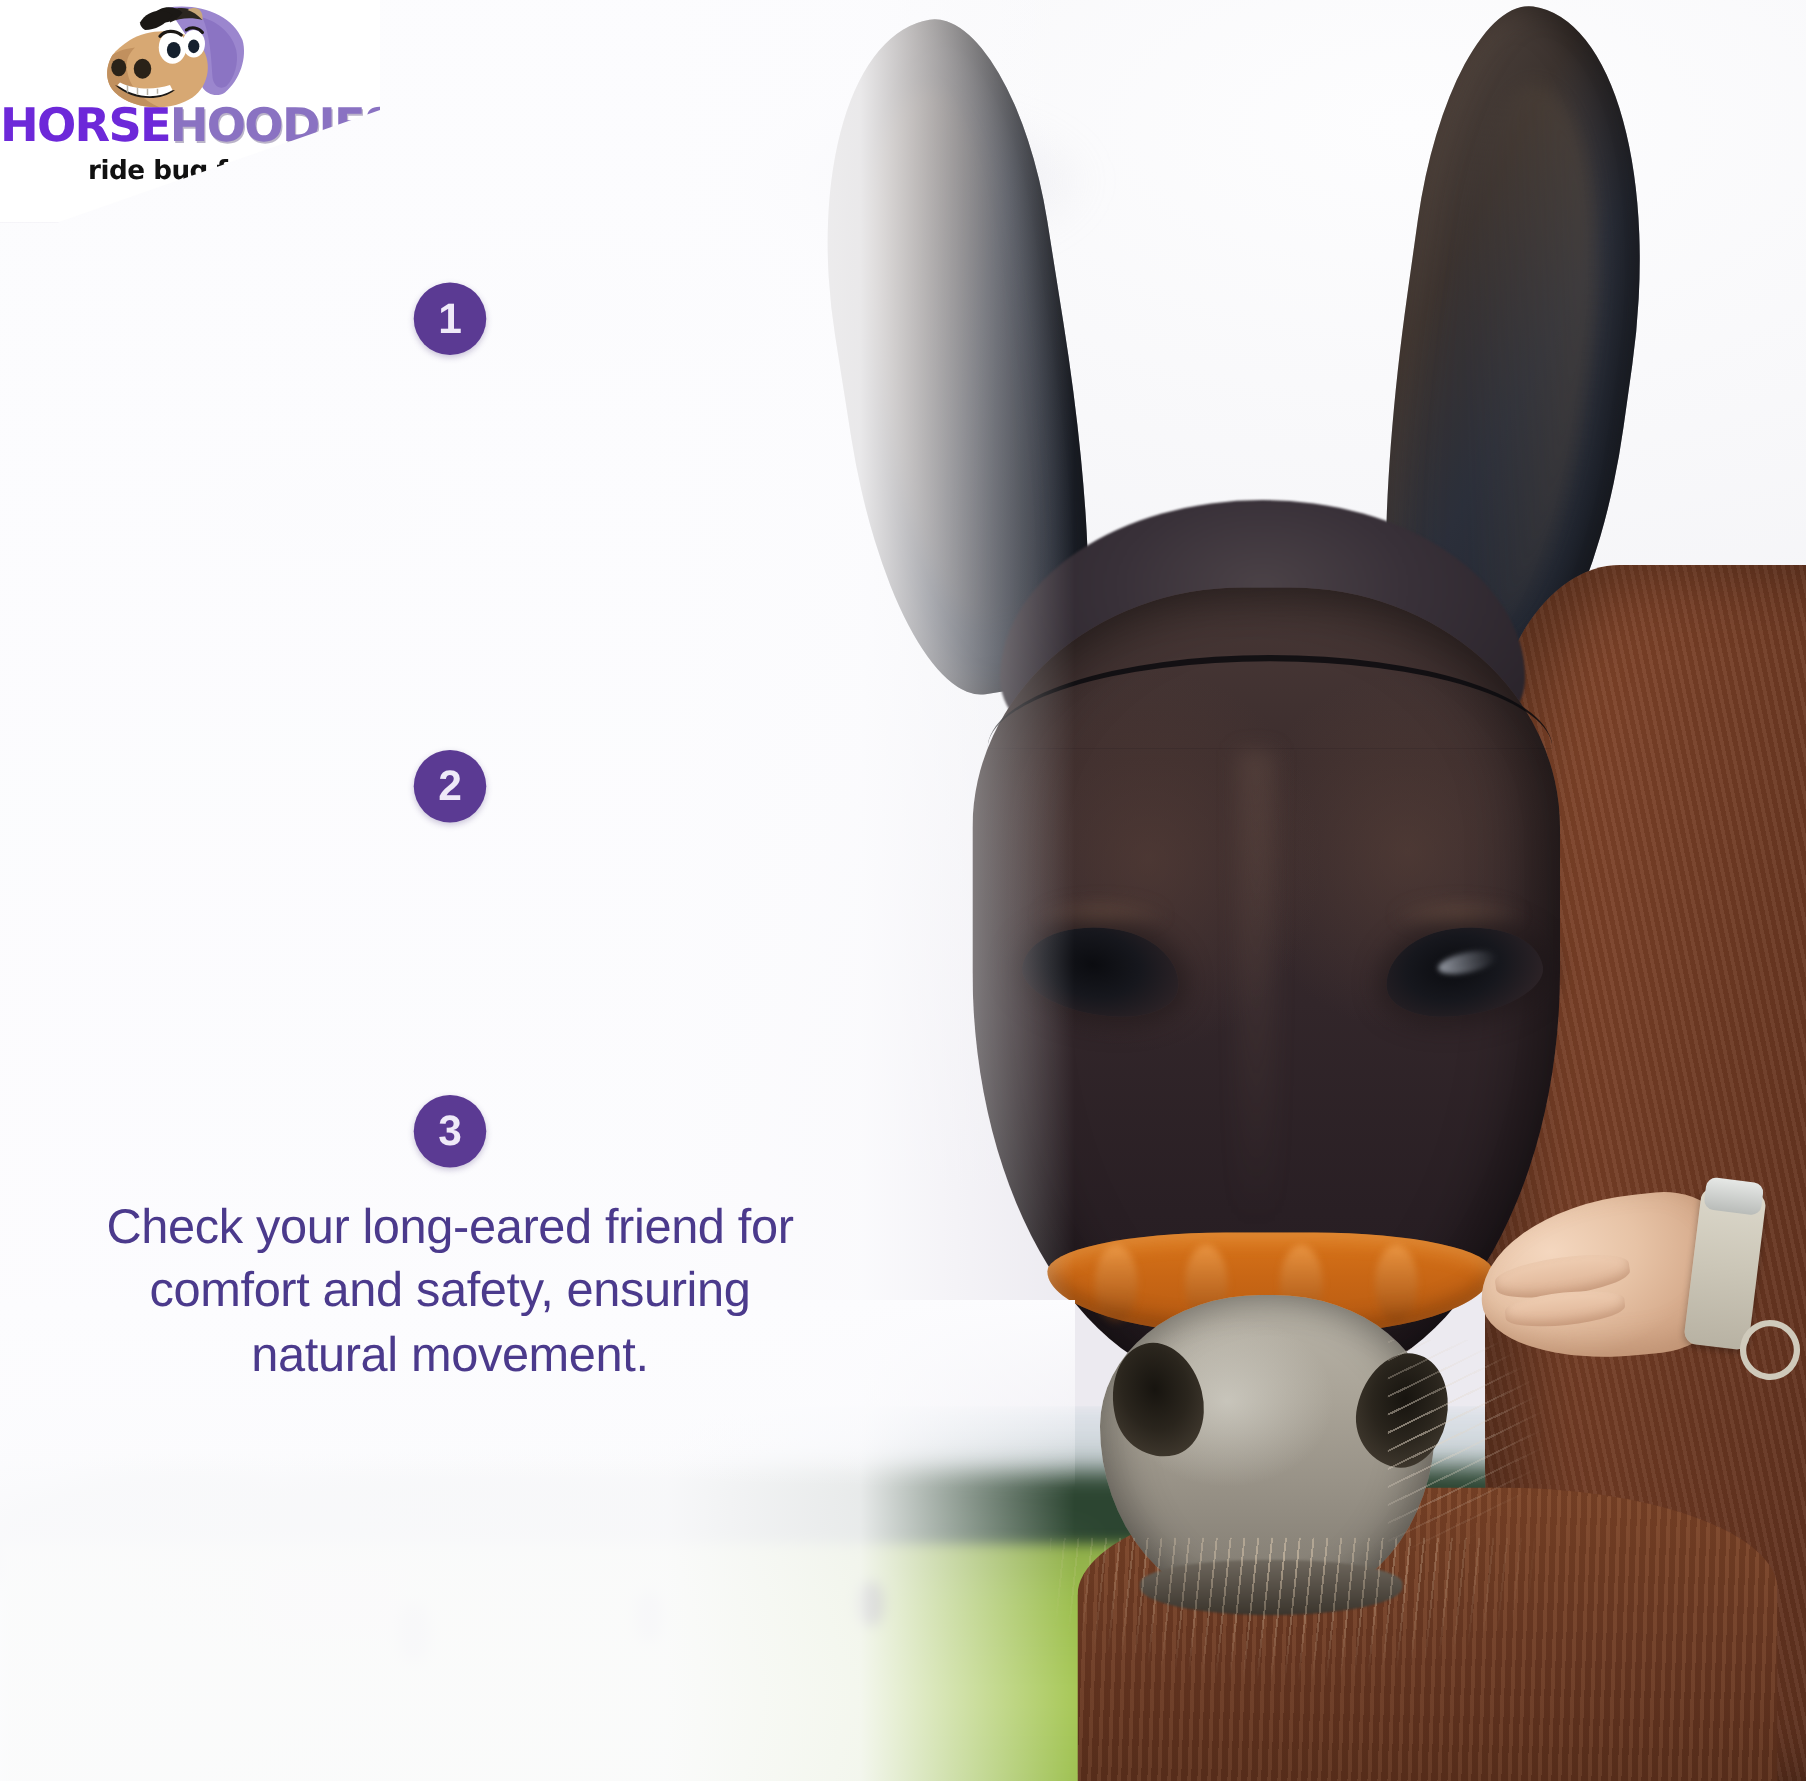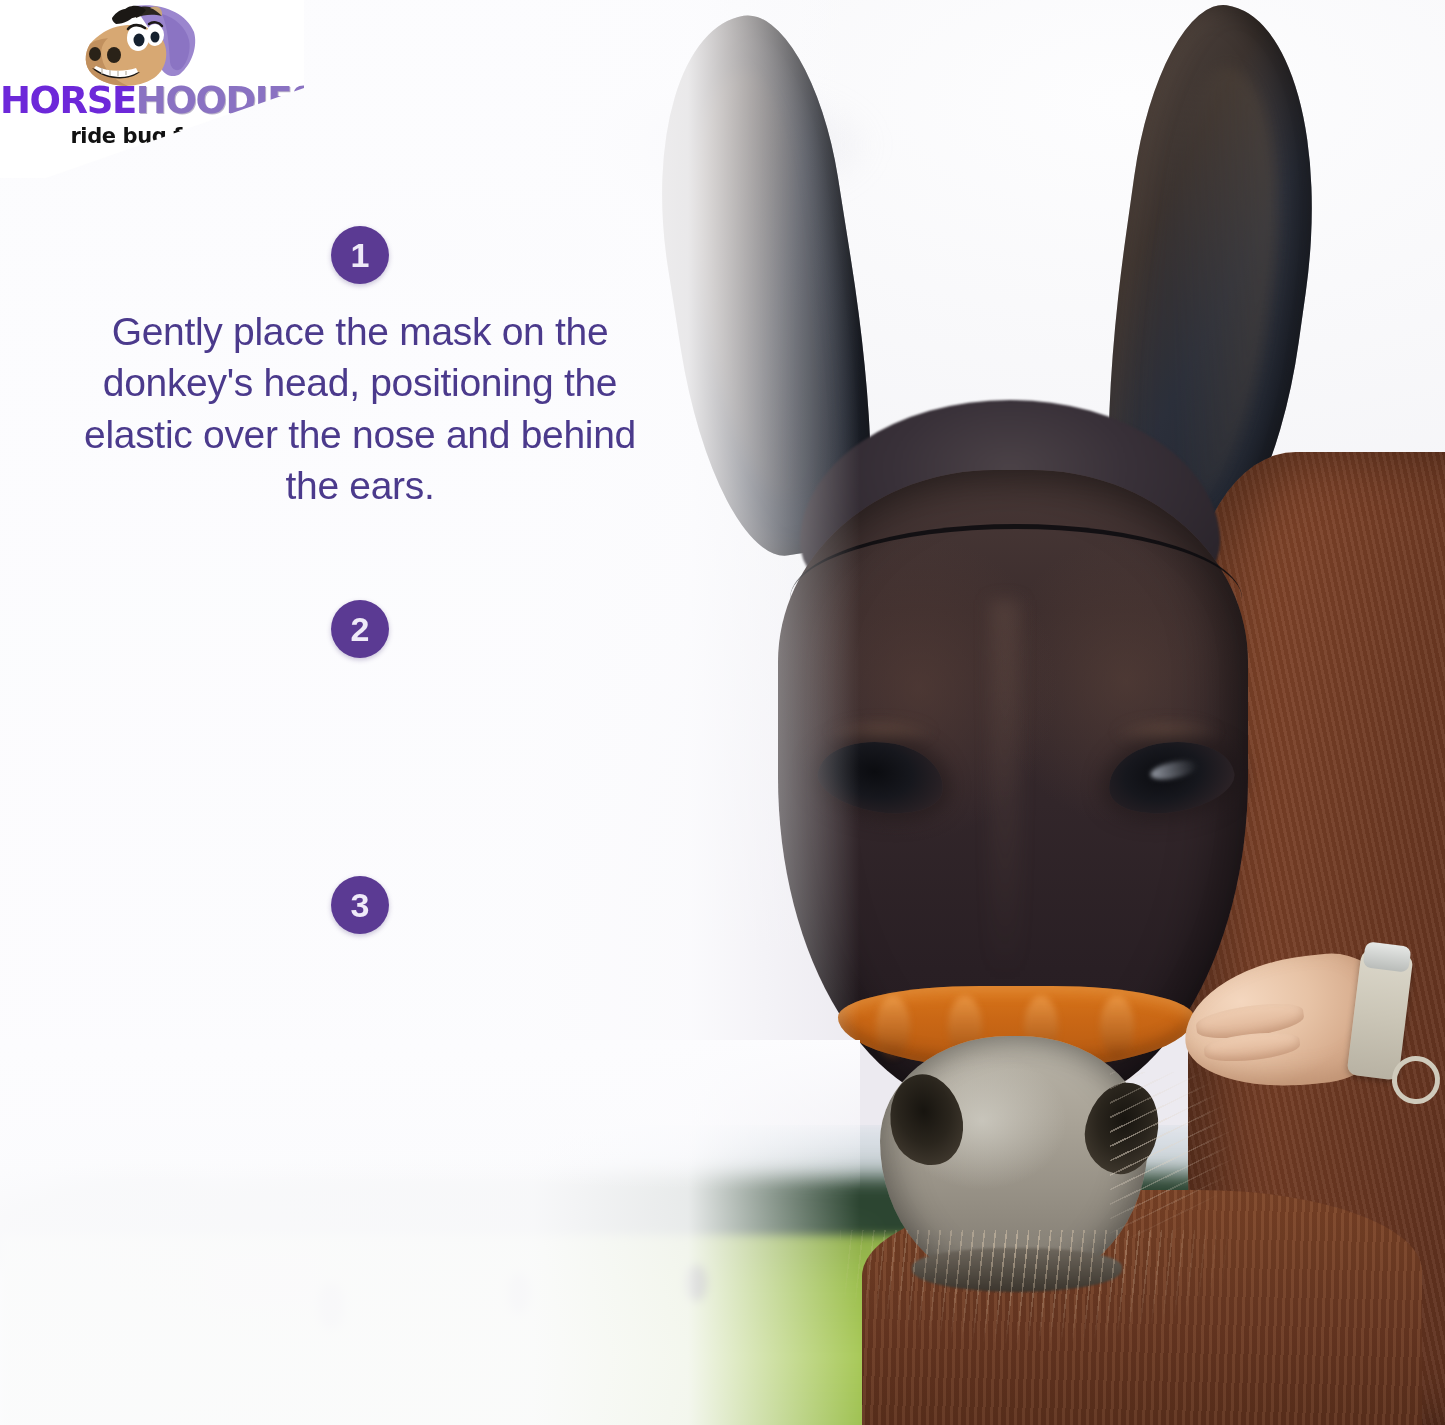--- a/index.html
+++ b/index.html
@@ -389,26 +389,26 @@
       <div class="logo-words"><span class="w-horse">HORSE</span><span class="w-hoodies">HOODIES</span></div>
 
       <div class="logo-tag">ride bug free</div>
     </div>
   </div>
 
   <div class="steps">
 
     <div class="step s1">
       <div class="badge">1</div>
-      <div class="step-text">Gently place the mask on the donkey's head, positioning the elastic over the nose and behind the ears.</div>
     </div>
 
     <div class="step s2">
       <div class="badge">2</div>
     </div>
 
     <div class="step s3">
       <div class="badge">3</div>
+      <div class="step-text">Check your long-eared friend for comfort and safety, ensuring natural movement.</div>
     </div>
 
   </div>
 
 </div>
 
 </body></html>

